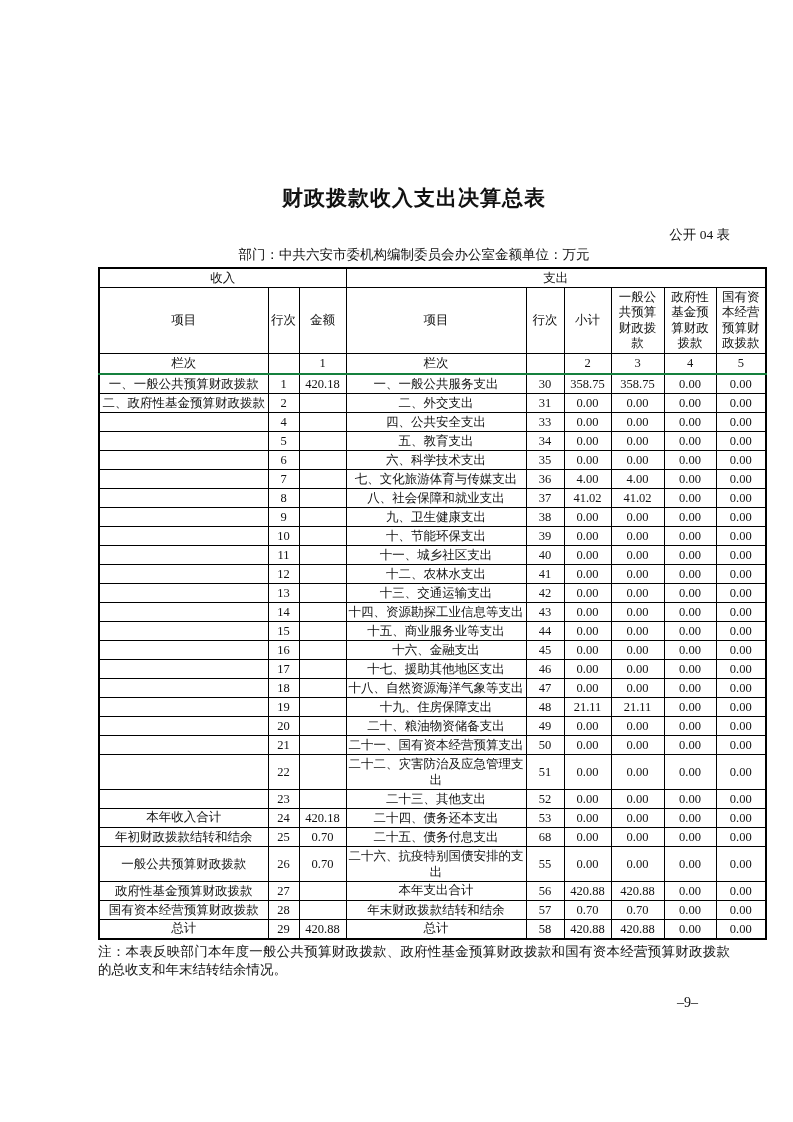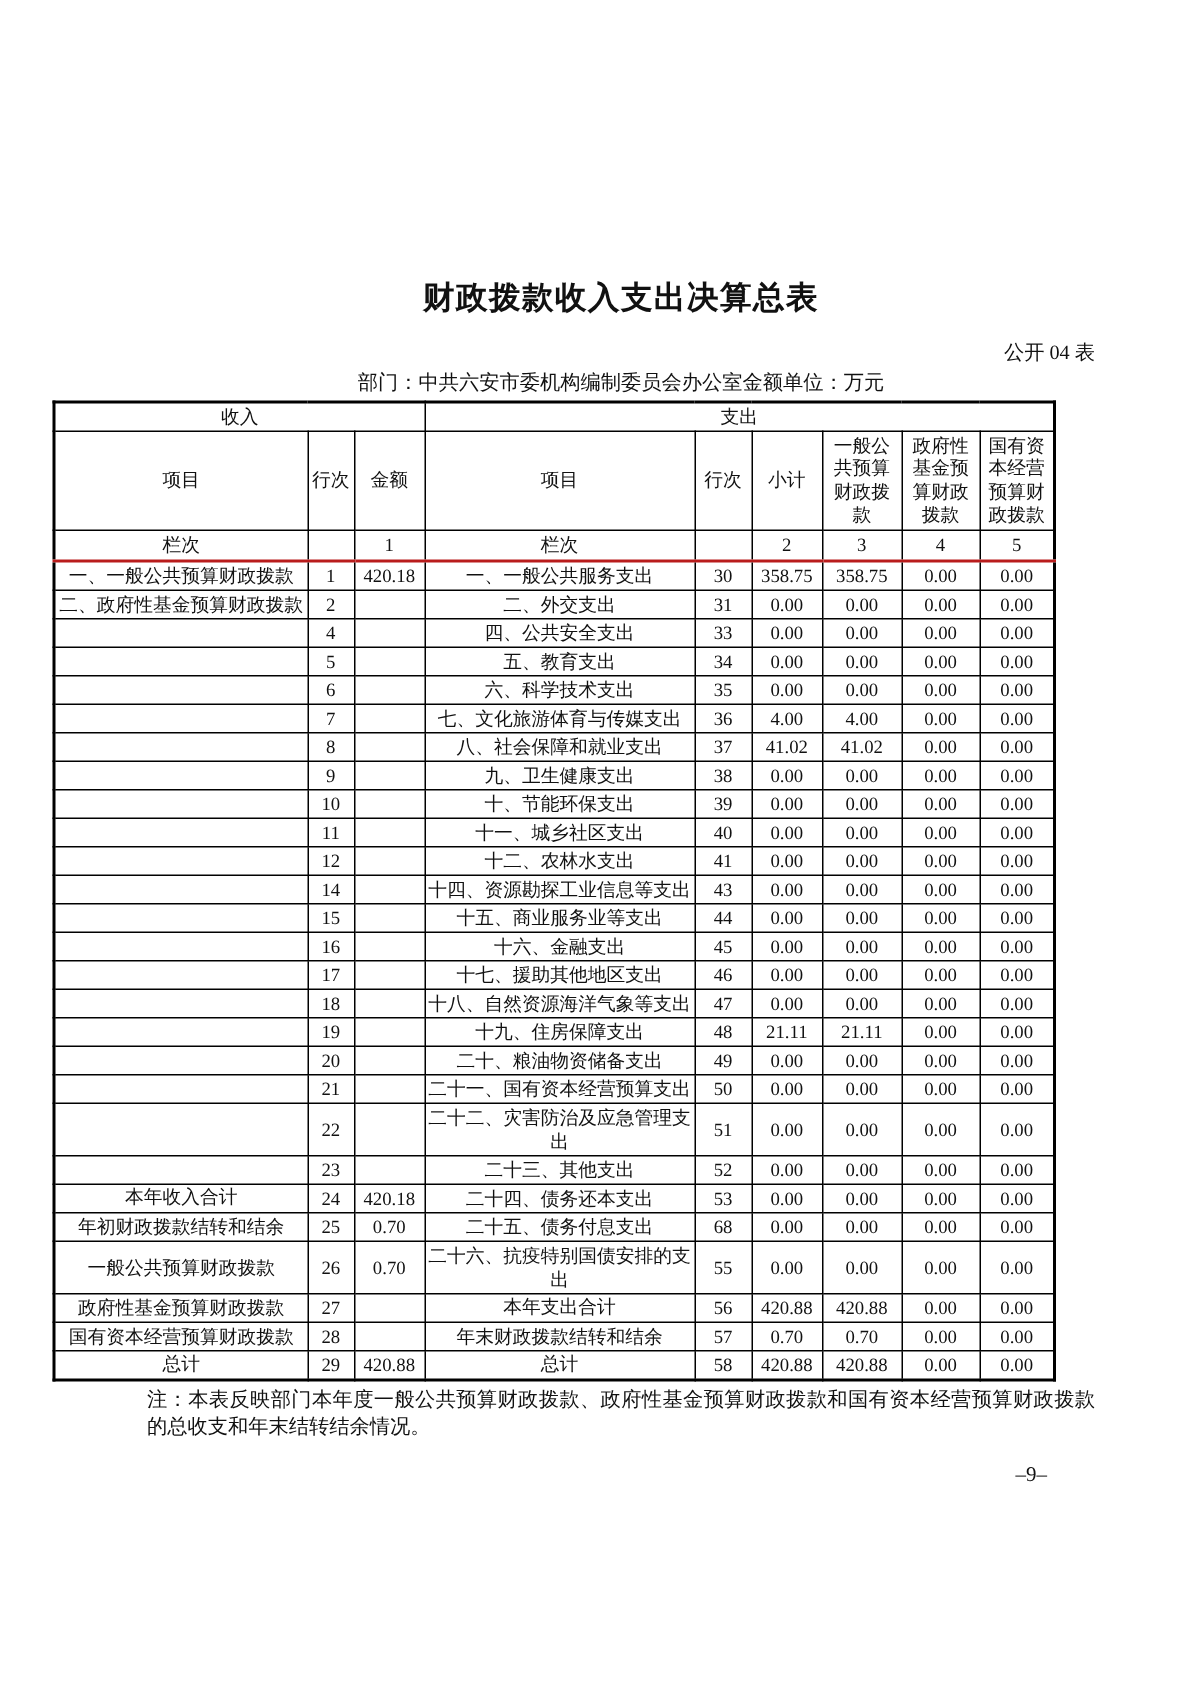--- a/index.html
+++ b/index.html
@@ -21,39 +21,40 @@
     margin:14px 63px 0 63px;
     text-align:right;
     font-size:13.5px;
   }
   .meta-line {
     margin:2px 63px 3px 63px;
     display:flex; justify-content:center;
     font-size:13.5px;
   }
   table.fiscal {
+    margin-left:63px;
     width:667px;
     border-collapse:collapse;
     table-layout:fixed;
     font-size:12.5px;
   }
   table.fiscal th, table.fiscal td {
     border:1px solid #000;
     vertical-align:middle;
     text-align:center;
     font-weight:normal;
     line-height:16px;
     padding:1px 2px;
     overflow:hidden;
     word-break:break-all;
   }
   table.fiscal { border:2px solid #000; }
   tr.group-row th { height:19px; }
   tr.colhead-row th { height:66px; line-height:15.5px; }
-  tr.lanci-row td { height:20px; border-bottom:2px solid #b91c1c; }
+  tr.lanci-row td { height:20px; border-bottom:2px solid #15803d; }
   tbody tr td { height:19px; }
   td.item { text-align:left; padding-left:3px; padding-right:2px; }
   td.amt  { text-align:right; padding-right:2px; }
   td.num  { text-align:center; }
   td.total-label {
     text-align:center; font-weight:700;
     font-family:Liberation Mono, monospace;
     padding-left:1px; padding-right:1px;
   }
   .note {
@@ -239,20 +240,31 @@
           <td class="amt"></td>
           <td class="item">十二、农林水支出</td>
           <td class="num">41</td>
           <td class="num">0.00</td>
           <td class="num">0.00</td>
           <td class="num">0.00</td>
           <td class="num">0.00</td>
         </tr>
         <tr>
           <td class="item"></td>
+          <td class="num">13</td>
+          <td class="amt"></td>
+          <td class="item">十三、交通运输支出</td>
+          <td class="num">42</td>
+          <td class="num">0.00</td>
+          <td class="num">0.00</td>
+          <td class="num">0.00</td>
+          <td class="num">0.00</td>
+        </tr>
+        <tr>
+          <td class="item"></td>
           <td class="num">14</td>
           <td class="amt"></td>
           <td class="item">十四、资源勘探工业信息等支出</td>
           <td class="num">43</td>
           <td class="num">0.00</td>
           <td class="num">0.00</td>
           <td class="num">0.00</td>
           <td class="num">0.00</td>
         </tr>
         <tr>

